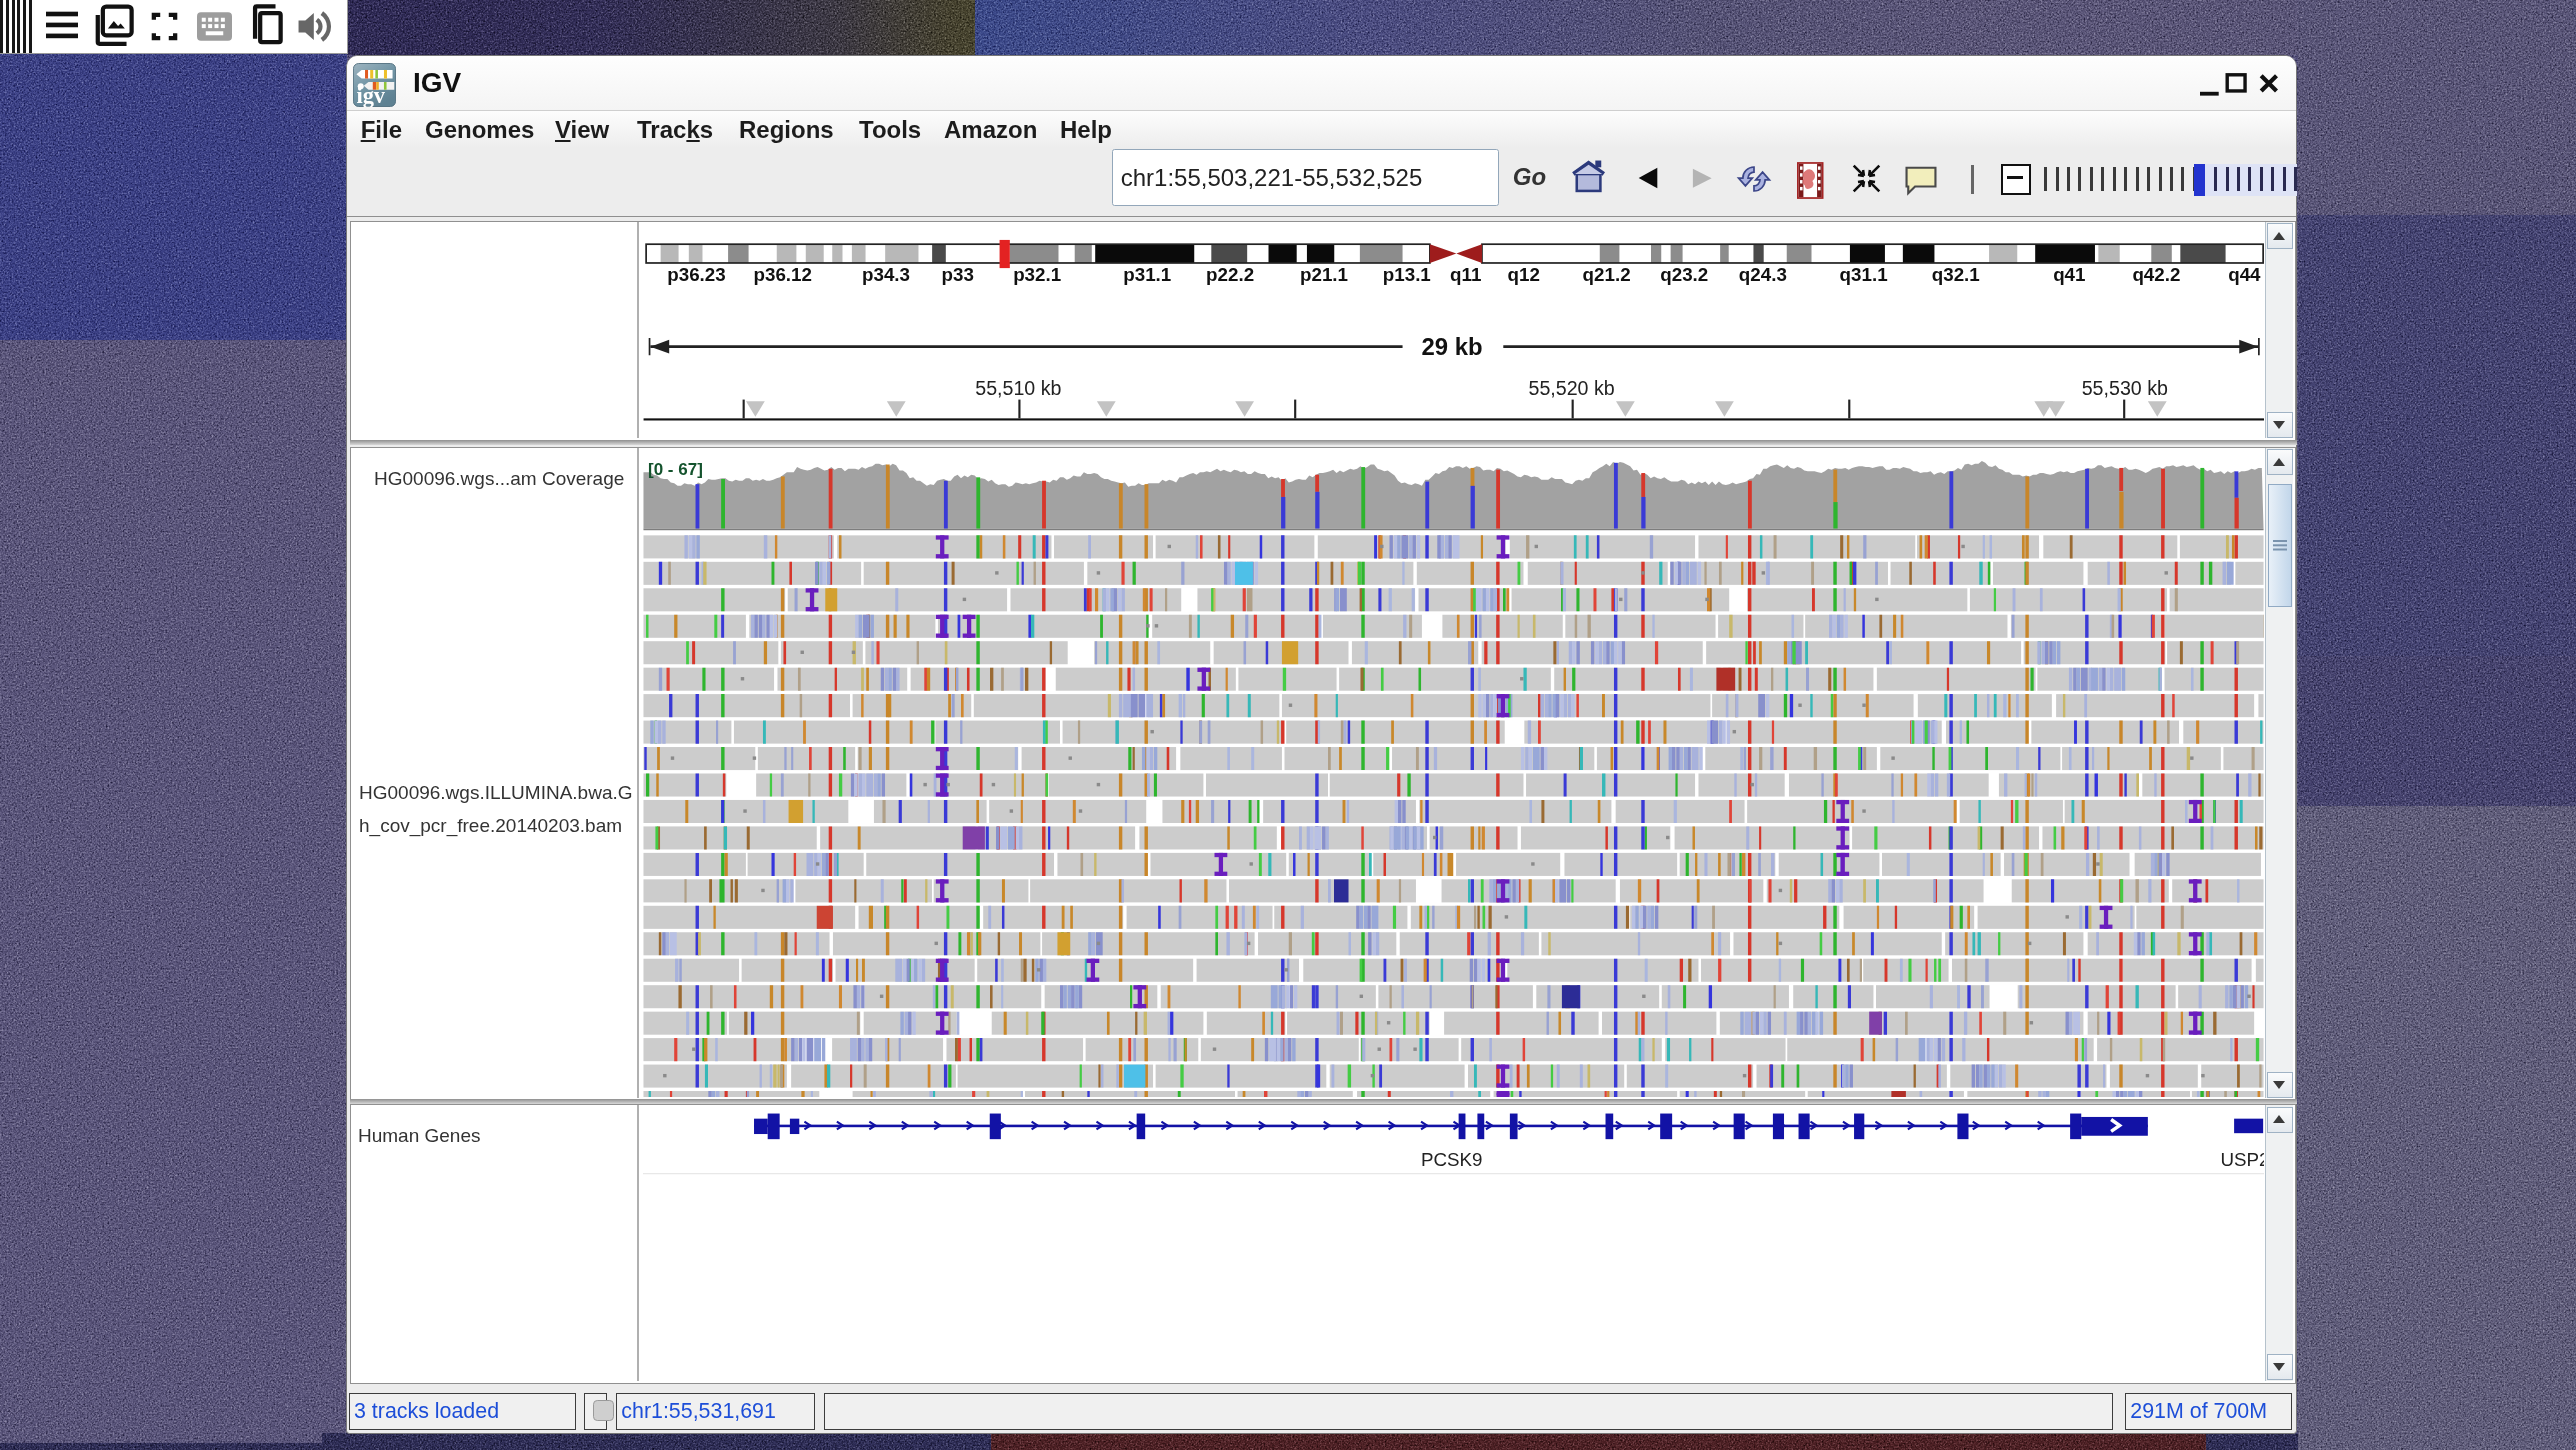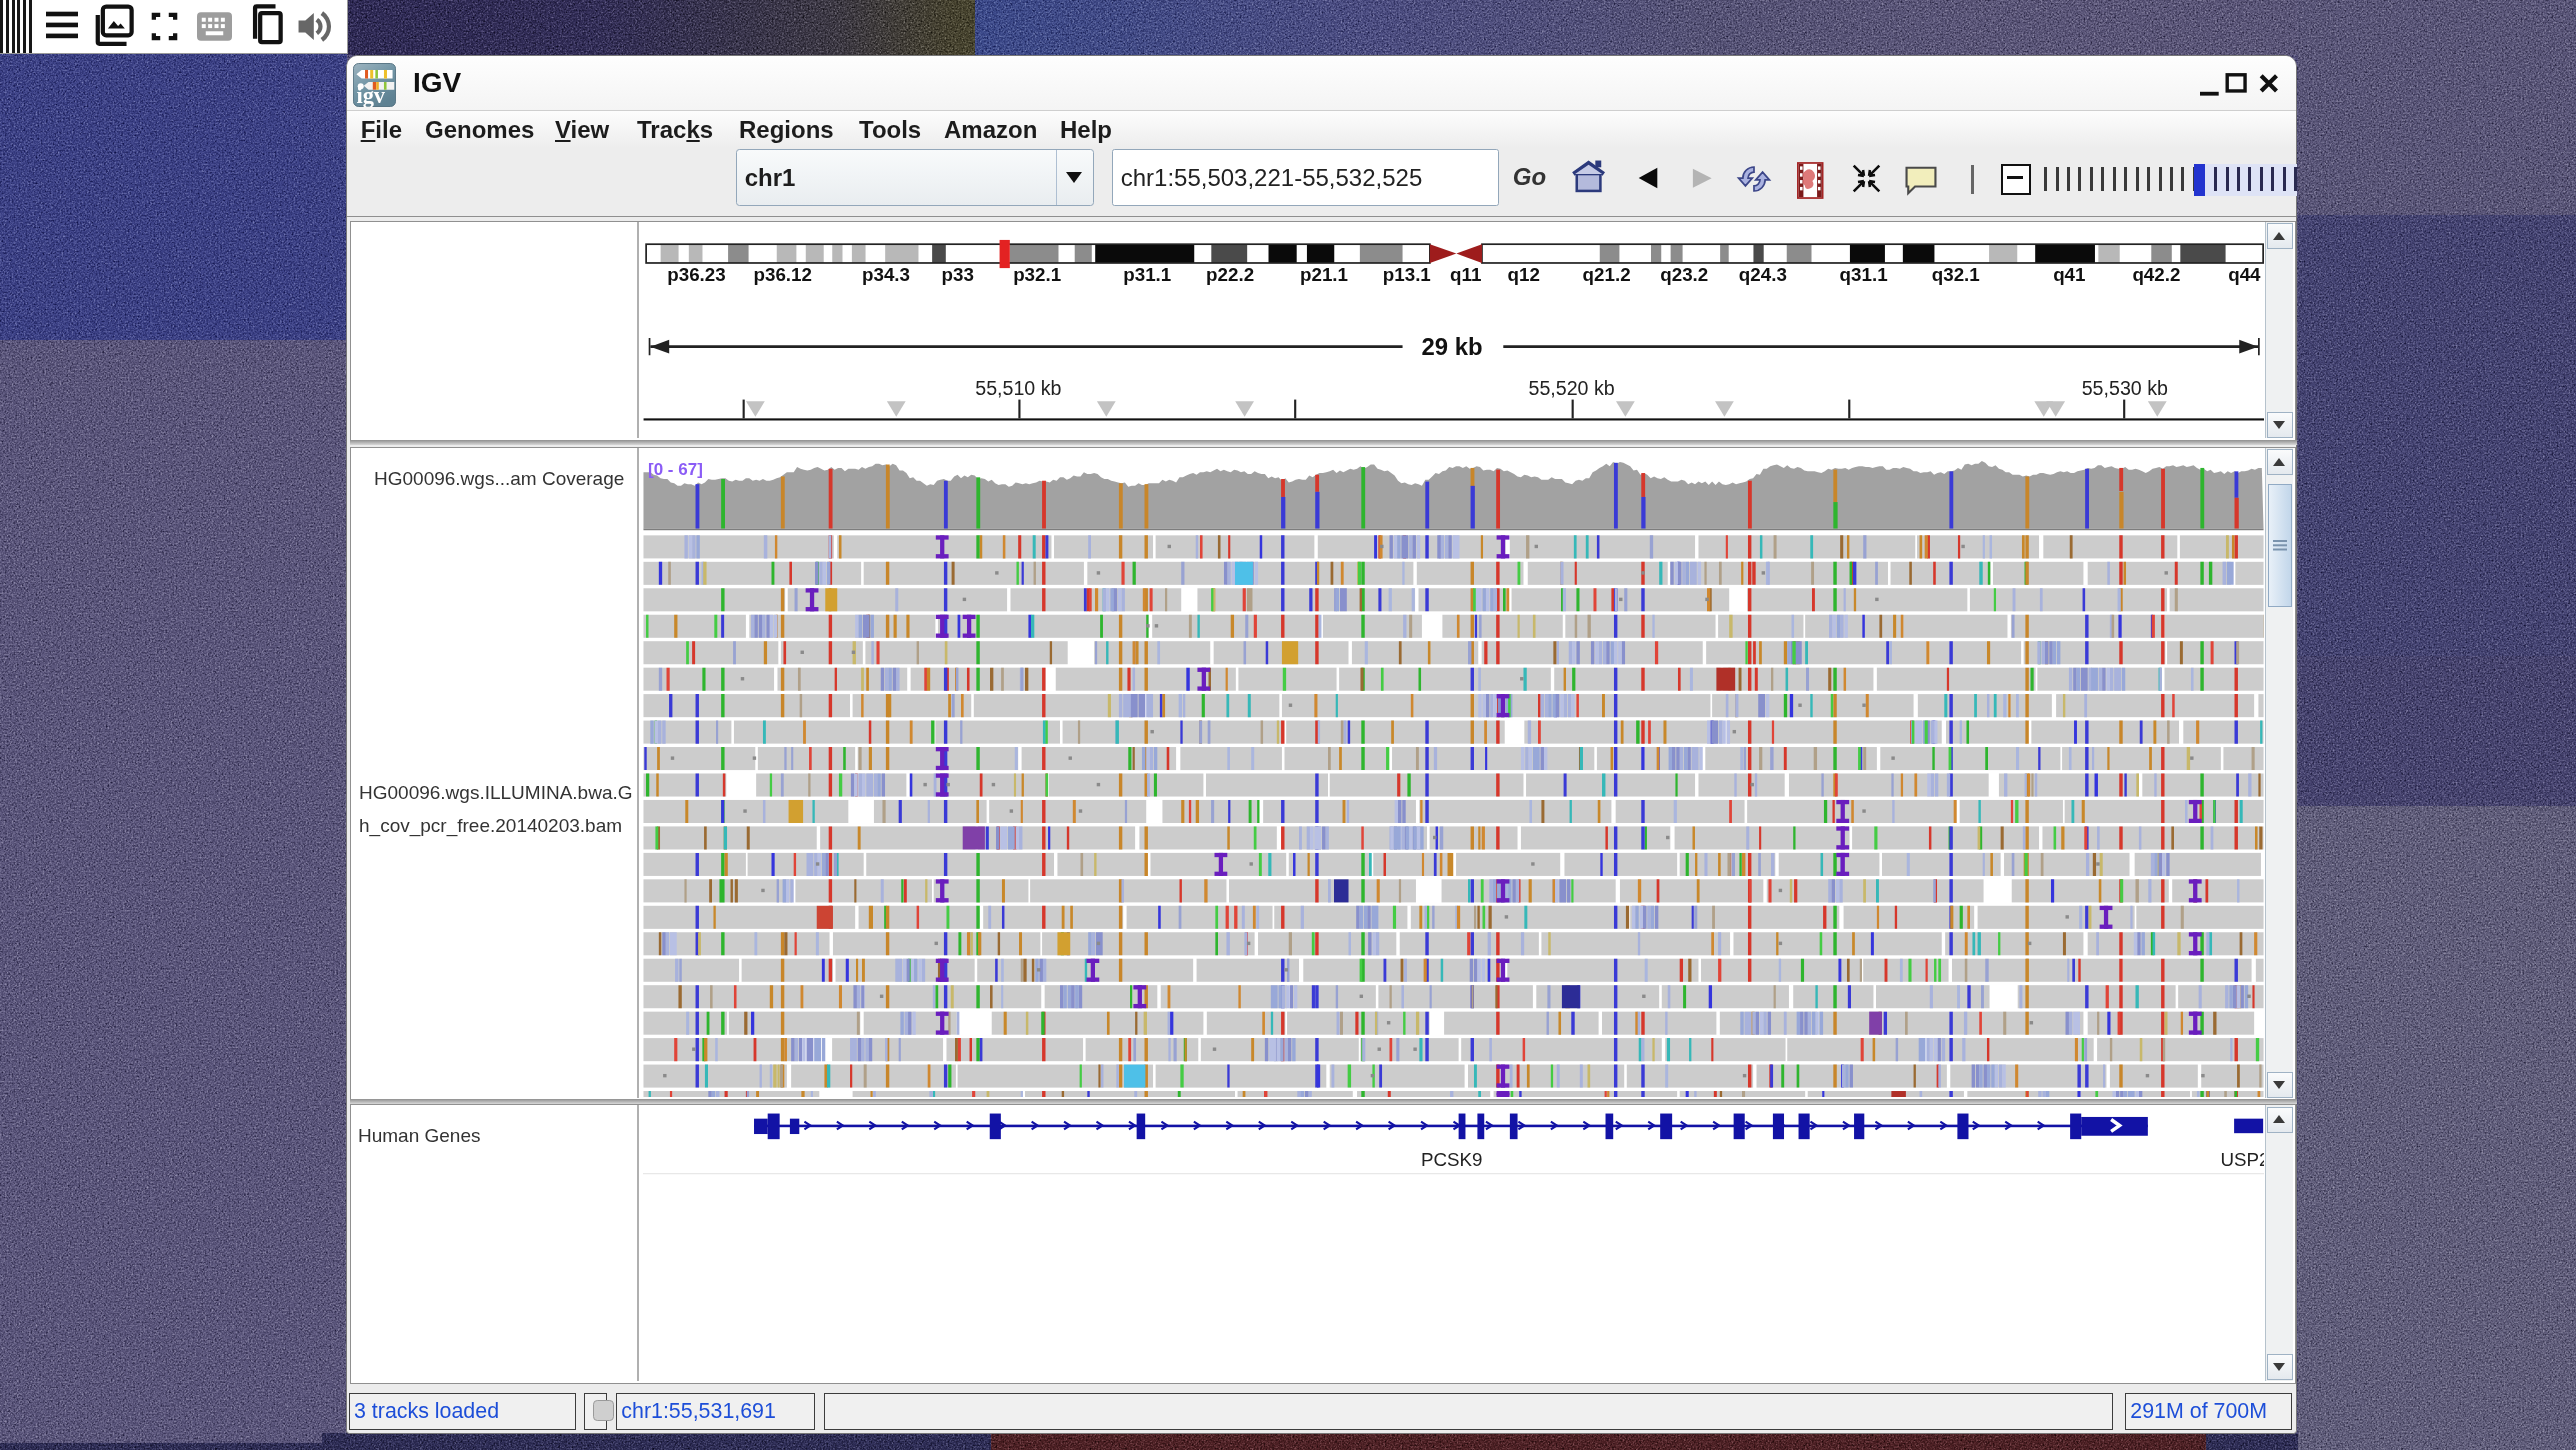--- a/index.html
+++ b/index.html
@@ -136,24 +136,20 @@
 </svg>
       <div class="abs" style="left:66px;top:0;height:54px;line-height:54px;font-size:28px;font-weight:bold;color:#111;">IGV</div>
       <svg class="abs" style="left:1853px;top:17px" width="85" height="24" viewBox="0 0 100 28">
 <rect x="0" y="22" width="22" height="4.5" fill="#111"></rect>
 <rect x="32" y="2" width="21" height="19" fill="none" stroke="#111" stroke-width="4"></rect>
 <path d="M72 3 L90 21 M90 3 L72 21" stroke="#111" stroke-width="5" fill="none"></path>
 </svg>
     </div>
 <div id="toolbar"></div>
 
-<div class="combo" style="left:389px;width:356px;">
-      <div class="lbl">chr1</div>
-      <div class="arr"></div>
-    </div>
 <div class="abs" style="left:765px;top:93px;width:385px;height:55px;background:#fff;border:1.7px solid #93a7ba;border-radius:2.6px;line-height:55px;font-size:24px;color:#222;text-indent:7.7px;white-space:nowrap;">chr1:55,503,221-55,532,525</div>
 <div class="abs" style="left:1157px;top:93px;width:51px;height:55px;line-height:55px;font-size:24px;font-weight:bold;color:#333;text-align:center;font-style:italic;">Go</div>
 <svg class="abs" style="left:1222px;top:102px" width="40" height="38" viewBox="0 0 47 45">
  <path d="M5 19 L23 6 L41 19" fill="none" stroke="#2c3a7c" stroke-width="5"></path>
  <rect x="31" y="3" width="7" height="8" fill="#2c3a7c"></rect>
  <rect x="9" y="19" width="28" height="20" fill="#b4badc" stroke="#2c3a7c" stroke-width="3"></rect>
  <path d="M7 19 L23 8 L39 19 z" fill="#c6cbe6" stroke="none"></path>
 </svg>
 <polygon class="abs" style="left:0;top:0">
 <svg class="abs" style="left:1290px;top:111px" width="22" height="22" viewBox="0 0 26 26">
@@ -840,21 +836,21 @@
         <rect x="1462" y="751" width="17" height="7" fill="#b03028"></rect>
         <g fill="#6a1ebe">
           <rect x="1004.5" y="751" width="5" height="7"></rect>
           <rect x="999.5" y="751" width="15" height="5"></rect>
           <rect x="999.5" y="753" width="15" height="5"></rect>
         </g>
         <rect x="881" y="762" width="4" height="4" fill="#8a8a8a"></rect>
         <rect x="1189" y="762" width="4" height="4" fill="#8a8a8a"></rect>
         <rect x="395" y="762" width="4" height="4" fill="#8a8a8a"></rect>
       </svg>
-      <div class="abs" style="left:301px;top:404px;font-size:17px;font-weight:bold;color:#8b5cf6;white-space:nowrap;">[0 - 67]</div>
+      <div class="abs" style="left:301px;top:404px;font-size:17px;font-weight:bold;color:#14532d;white-space:nowrap;">[0 - 67]</div>
 <div class="abs" style="left:2.6px;top:1043px;width:1947px;height:5.1px;background:linear-gradient(#8f8f8f,#d8d8d8);"></div>
       <div class="panel" style="left:2.6px;top:1048px;width:1944px;height:278px;"></div>
       <div class="abs" style="left:290px;top:1049px;width:1.7px;height:276px;background:#b0b0b0;"></div>
       <div class="tname" style="left:11px;top:1069px;">Human Genes</div>
       <div class="sb" style="left:1918px;top:1049px;width:26.5px;height:276px;">
         <div class="sbbtn" style="top:1.7px;">
           <div class="tri-u"></div>
         </div>
         <div class="sbbtn" style="top:249px;">
           <div class="tri-d"></div>

